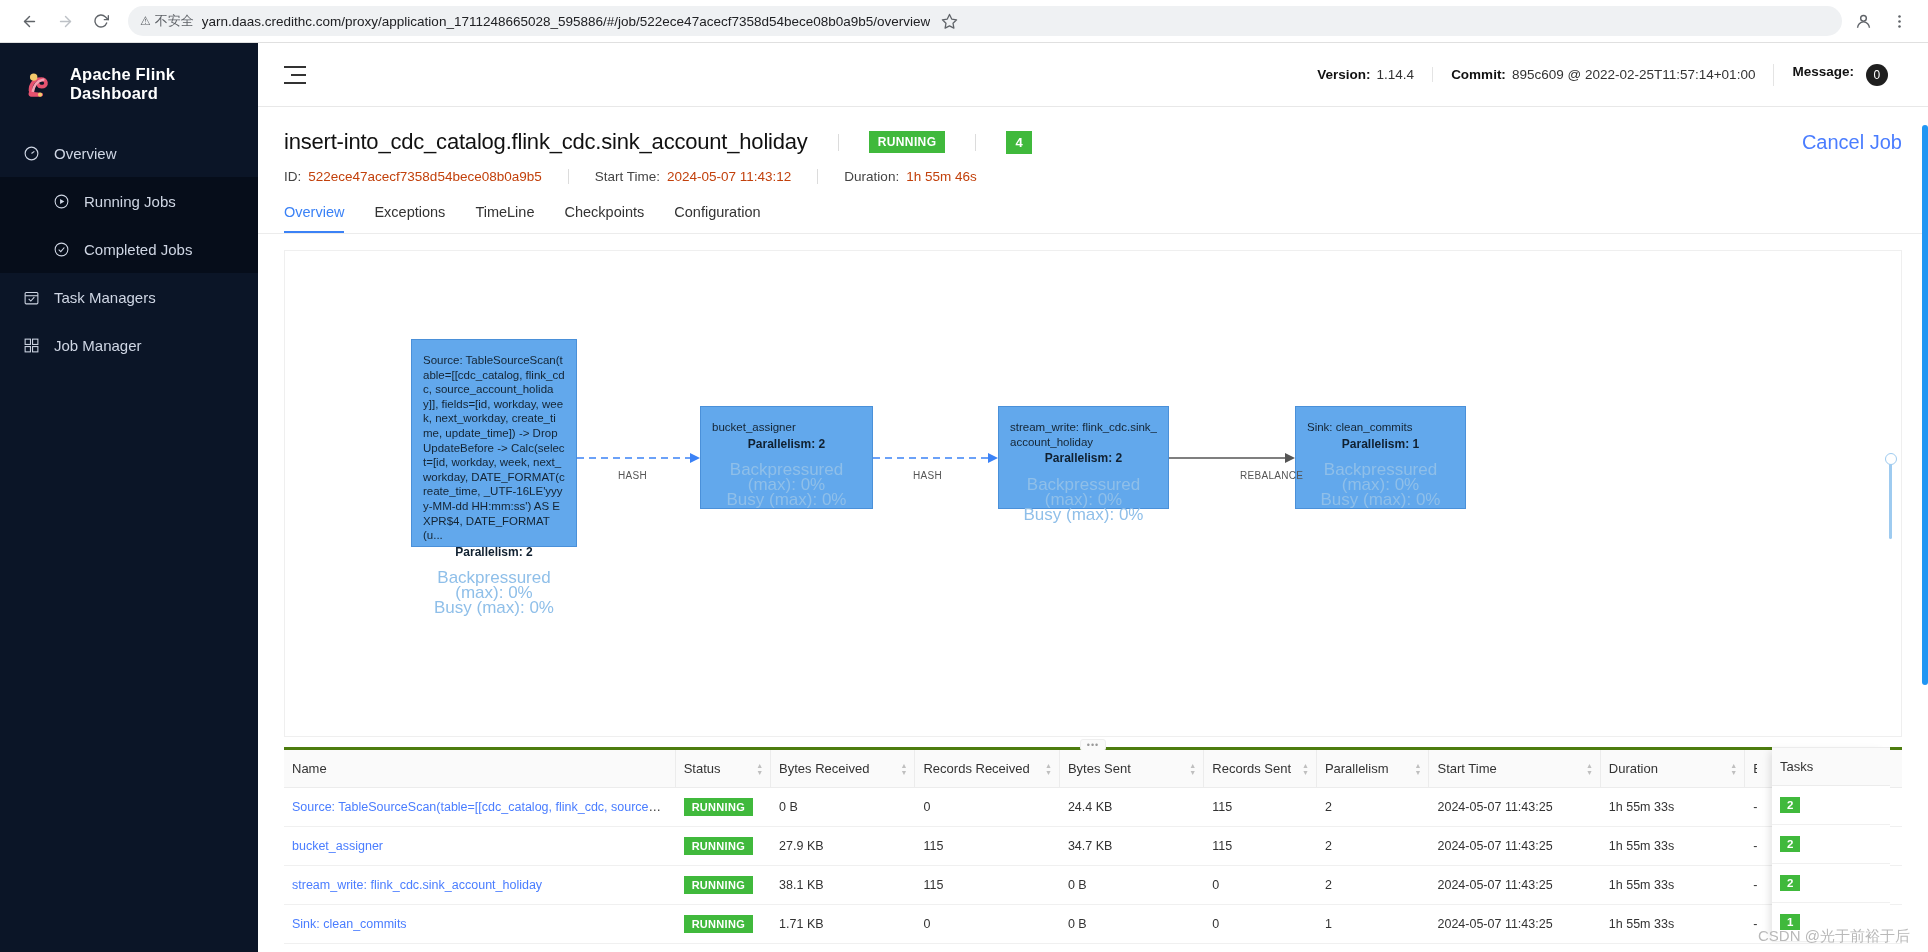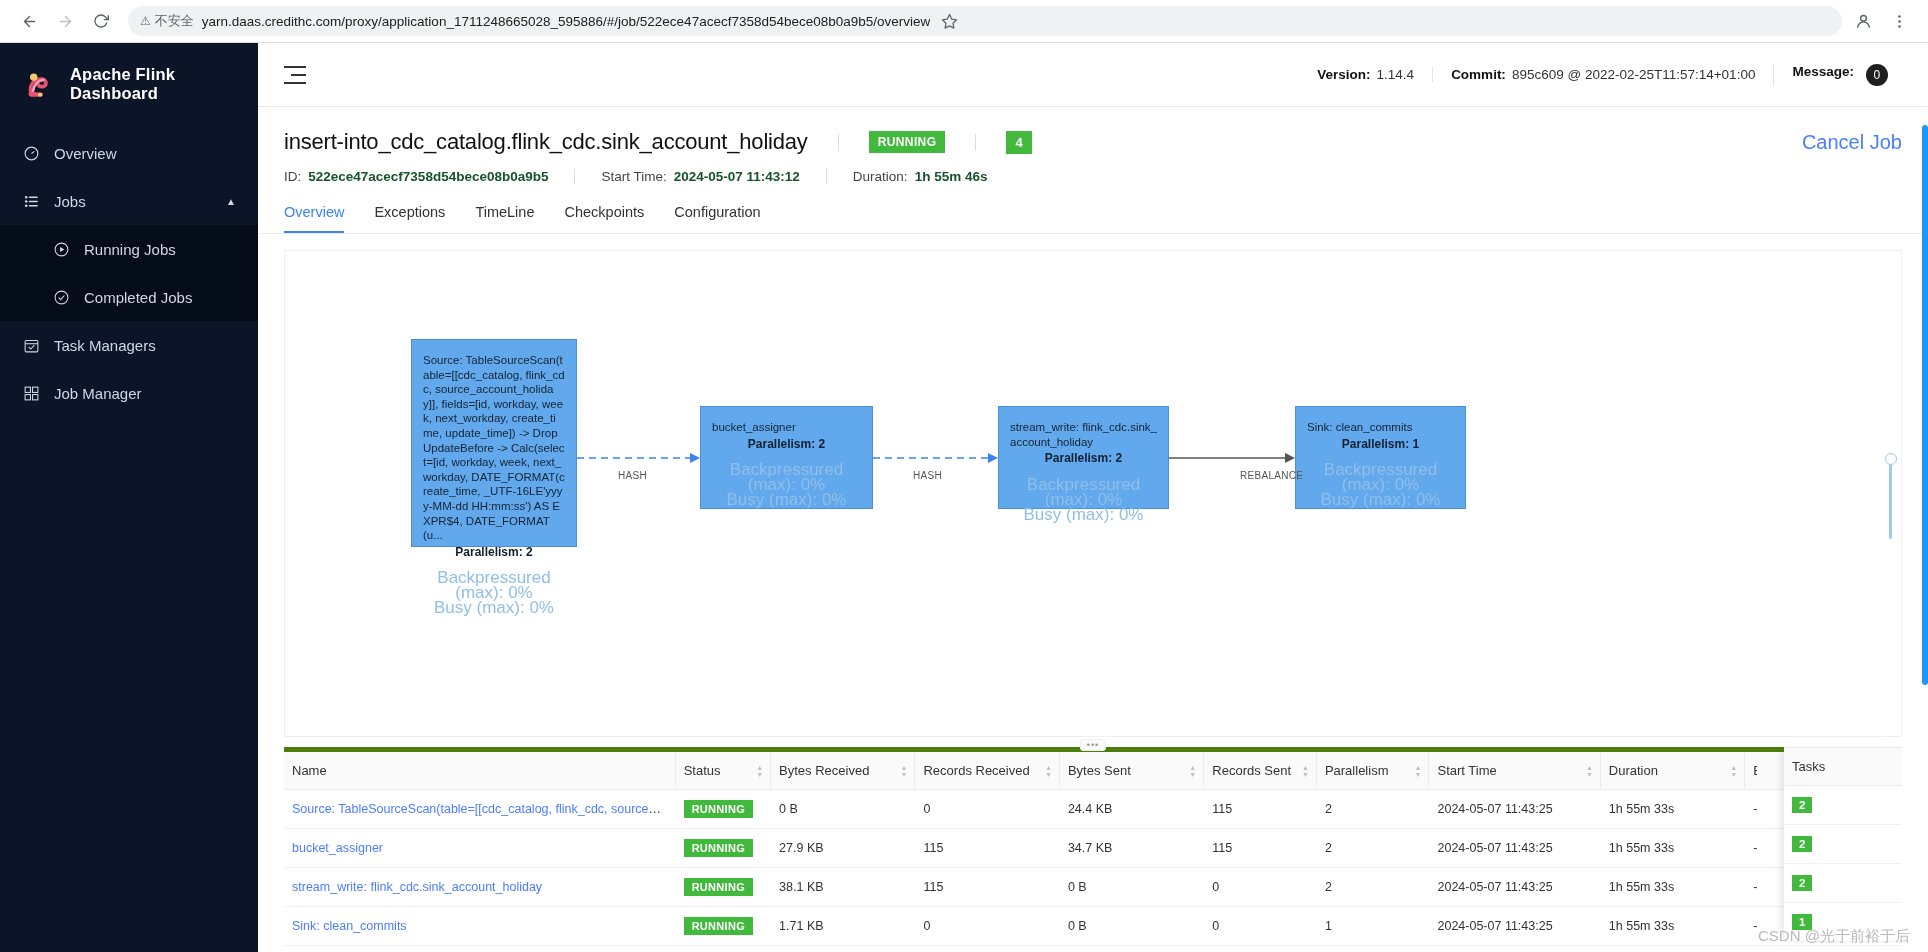--- a/index.html
+++ b/index.html
@@ -105,21 +105,21 @@
   }
   .cancel-job {
     position: absolute; right: 26px; top: 24px;
     color: #4a7dff; font-size: 20px; cursor: pointer;
   }
   .jobmeta {
     display: flex; align-items: center; margin-top: 14px;
     font-size: 13.5px; color: #444;
   }
   .jobmeta .m { display: flex; gap: 7px; align-items: baseline; }
-  .jobmeta .m b { color: #14532d; font-weight: bold; }
+  .jobmeta .m b { color: #c2410c; font-weight: normal; }
   .jobmeta .msep { width: 1px; height: 15px; background: #dcdcdc; margin: 0 26px; }
 
   
   .tabs { display: flex; gap: 30px; margin-top: 20px; padding: 0 26px;
     border-bottom: 1px solid #ececec; }
   .tab { padding: 0 0 11px 0; font-size: 14.5px; color: #333;
     cursor: pointer; border-bottom: 2px solid transparent; }
   .tab.active { color: #3b82f6; border-bottom-color: #3b82f6; }
 
   
@@ -155,21 +155,21 @@
   .grip {
     position: absolute; left: 50%; top: -8px; transform: translateX(-50%);
     width: 26px; height: 12px; background: #fafafa; border: 1px solid #eee;
     border-radius: 3px; display: flex; align-items: center;
     justify-content: center; font-size: 9px; color: #999; letter-spacing: 1px;
   }
   table { width: 100%; border-collapse: collapse; font-size: 13px; table-layout: fixed; }
   thead th {
     text-align: left; font-weight: normal; color: #333; font-size: 13px;
     padding: 11px 8px; background: #fafafa; border-bottom: 1px solid #ececec;
-    border-top: 5px solid #4d7c0f; position: relative; white-space: nowrap;
+    border-top: 3px solid #4d7c0f; position: relative; white-space: nowrap;
     overflow: hidden;
   }
   thead th .sorter {
     position: absolute; right: 8px; top: 50%; transform: translateY(-50%);
     display: flex; flex-direction: column; gap: 1px; color: #bfbfbf;
     font-size: 7px; line-height: 7px; cursor: pointer;
   }
   tbody td { padding: 10px 8px; border-bottom: 1px solid #f0f0f0;
     color: #333; font-size: 12.5px; white-space: nowrap; overflow: hidden;
     text-overflow: ellipsis; }
@@ -180,21 +180,21 @@
   }
   .task-pill {
     display: inline-block; background: #40b93c; color: #fff; font-size: 11.5px;
     font-weight: bold; padding: 2px 7px; min-width: 20px; text-align: center;
   }
   .colgrip { position: absolute; right: 0; top: 0; bottom: 0; width: 1px;
     background: #ececec; }
 
   
   .frozen-col {
-    position: absolute; right: 0; top: 0; width: 118px; background: #fff;
+    position: absolute; right: 12px; top: 0; width: 118px; background: #fff;
     box-shadow: -6px 0 8px -4px rgba(0,0,0,.12); z-index: 5;
   }
   .frozen-col .fhead {
     padding: 11px 8px; background: #fafafa; border-bottom: 1px solid #ececec;
     border-top: 1px solid #ececec; font-size: 13px; color: #333;
   }
   .frozen-col .fcell { padding: 10px 8px; border-bottom: 1px solid #f0f0f0;
     height: 39px; display: flex; align-items: center; }
 
   
@@ -280,34 +280,20 @@
     <div class="nav-item">
       <span class="nav-ico">
         <svg width="17" height="17" viewBox="0 0 24 24" fill="none" stroke="currentColor" stroke-width="1.6">
             <circle cx="12" cy="12" r="9"></circle>
             <path d="M12 12l4-3"></path>
           </svg>
       </span>
       <span>Overview</span>
     </div>
 
-    <div class="nav-item">
-      <span class="nav-ico">
-        <svg width="17" height="17" viewBox="0 0 24 24" fill="none" stroke="currentColor" stroke-width="1.8" stroke-linecap="round">
-            <line x1="9" y1="6" x2="20" y2="6"></line>
-            <line x1="9" y1="12" x2="20" y2="12"></line>
-            <line x1="9" y1="18" x2="20" y2="18"></line>
-            <circle cx="4.5" cy="6" r="1"></circle>
-            <circle cx="4.5" cy="12" r="1"></circle>
-            <circle cx="4.5" cy="18" r="1"></circle>
-          </svg>
-      </span>
-      <span>Jobs</span>
-      <span class="chev">▲</span>
-    </div>
 
     <div class="subnav">
       <div class="nav-item">
         <span class="nav-ico">
           <svg width="17" height="17" viewBox="0 0 24 24" fill="none" stroke="currentColor" stroke-width="1.5">
               <circle cx="12" cy="12" r="9"></circle>
               <polygon points="10,8.5 16,12 10,15.5" fill="currentColor" stroke="none"></polygon>
             </svg>
         </span>
         <span>Running Jobs</span>

